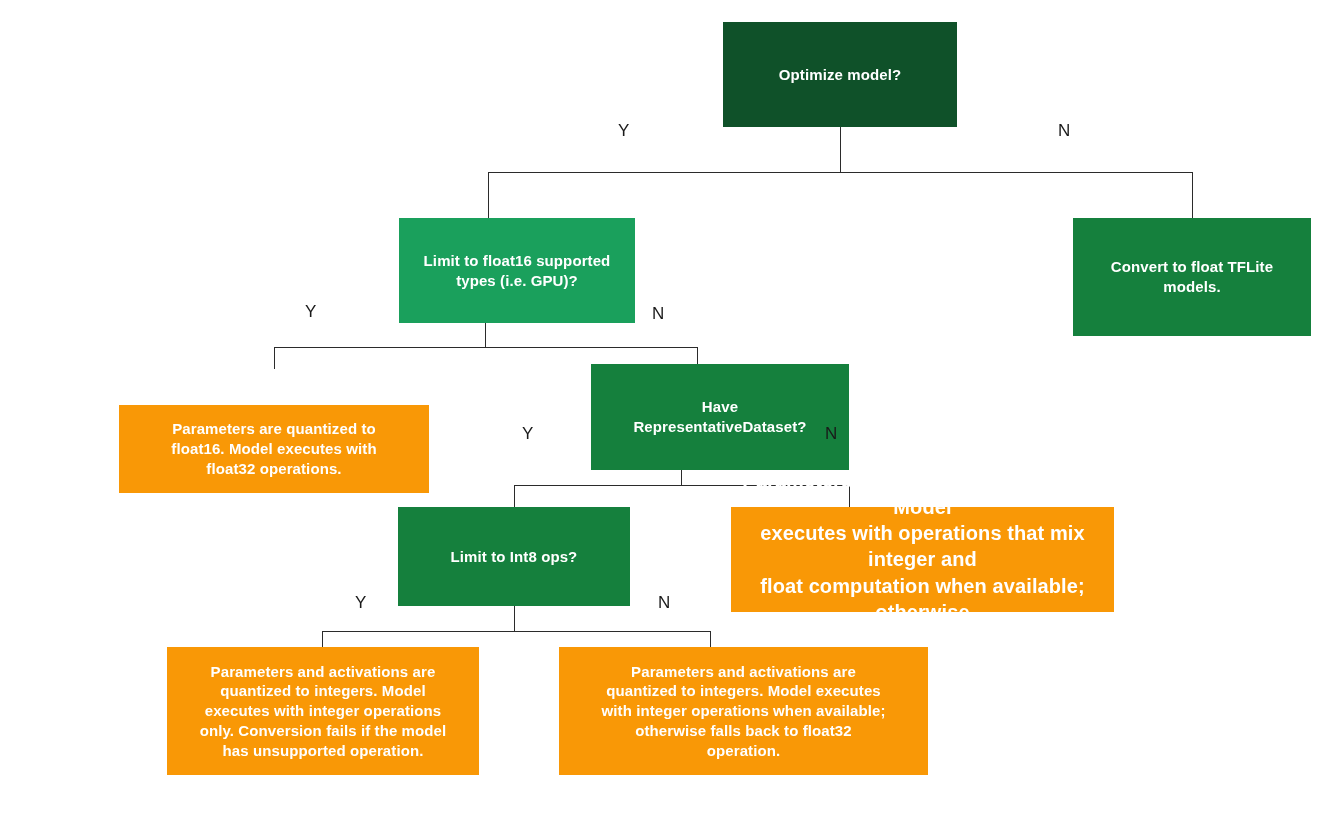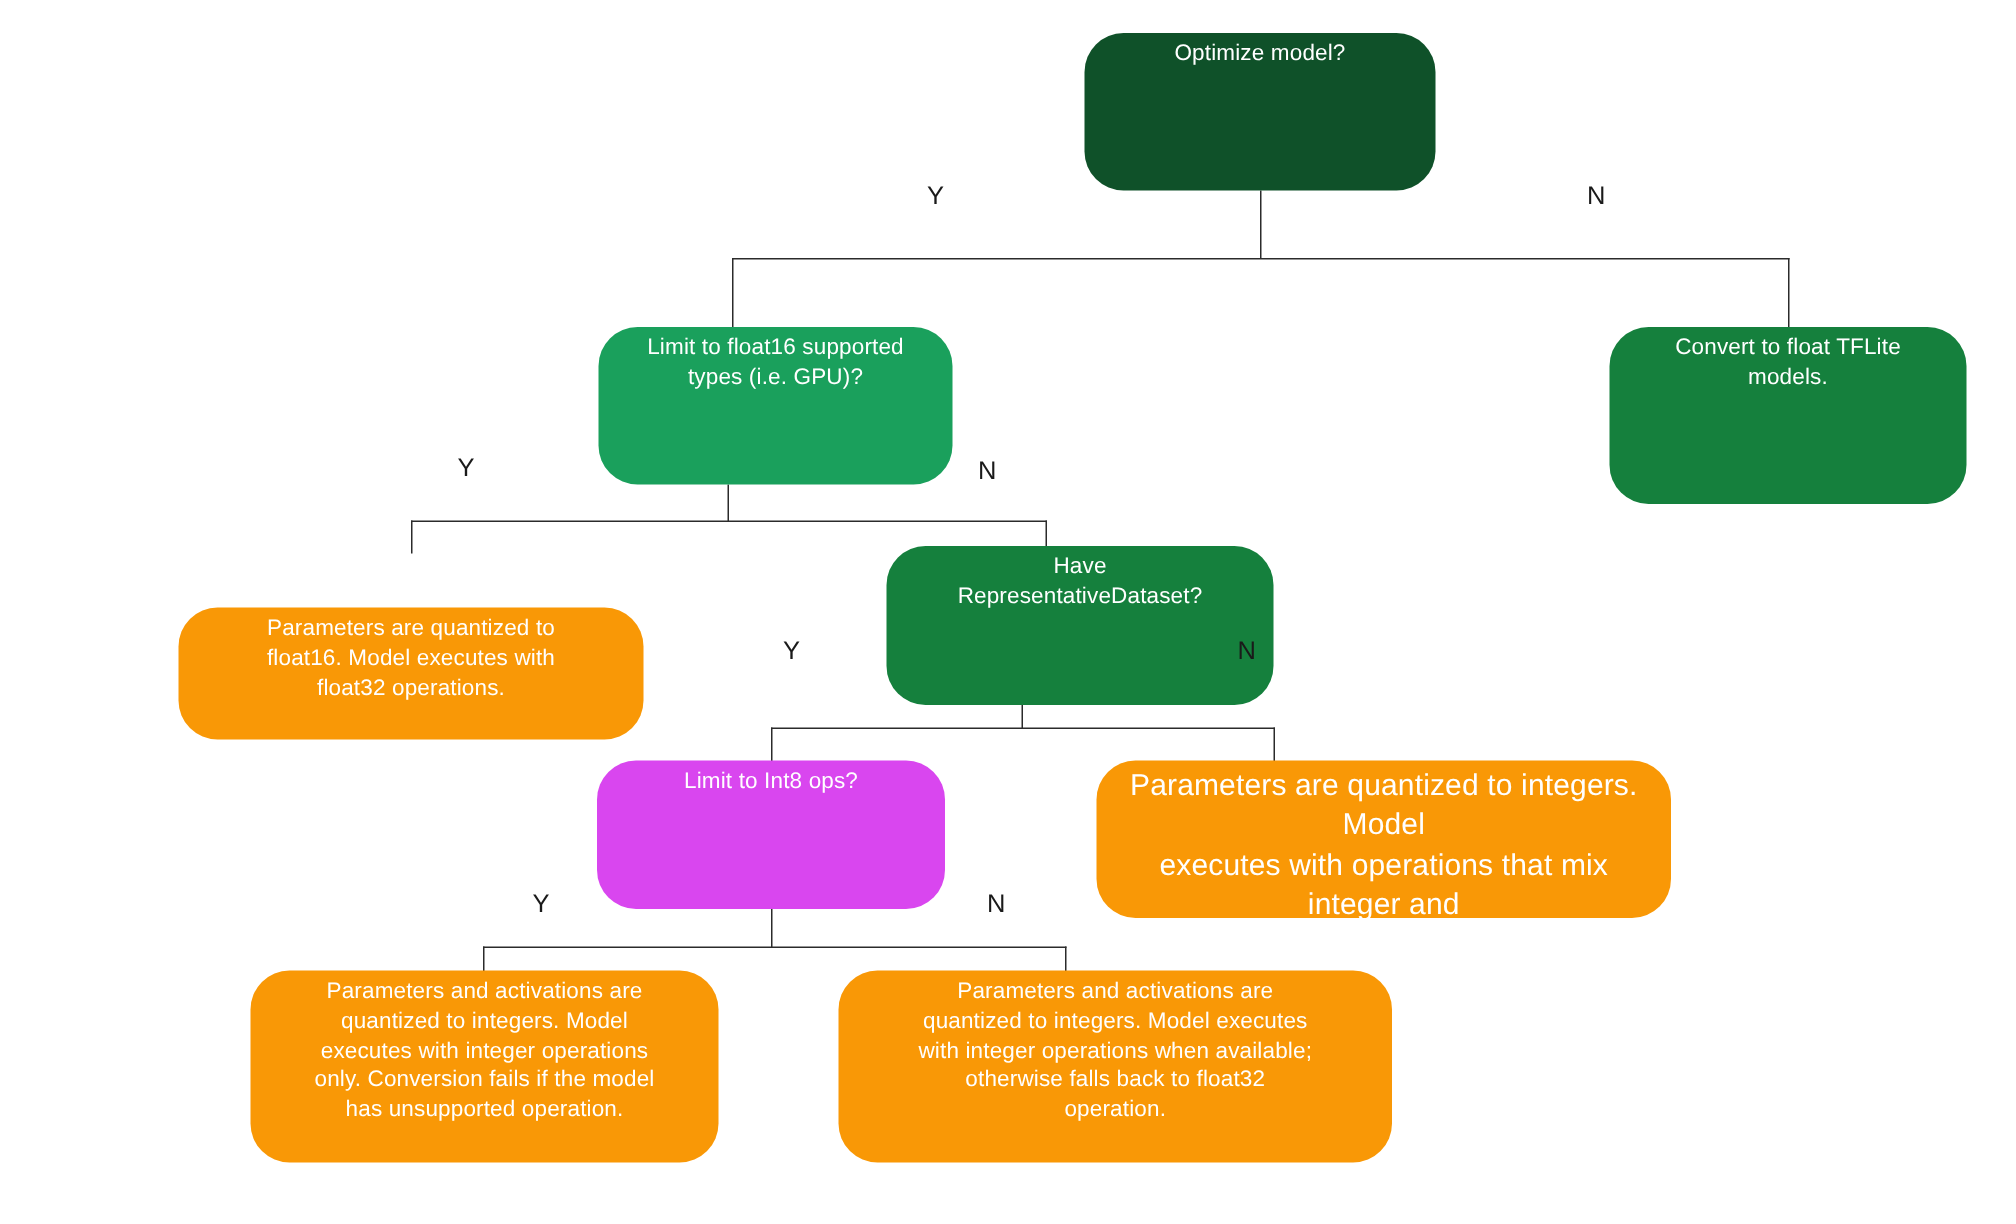--- a/index.html
+++ b/index.html
@@ -14,29 +14,28 @@
     position: relative;
     width: 1344px;
     height: 816px;
     background: #ffffff;
     overflow: hidden;
   }
   .node {
     position: absolute;
     box-sizing: border-box;
     display: flex;
-    align-items: flex-start;
+    align-items: center;
     justify-content: center;
     text-align: center;
     color: #ffffff;
-    font-weight: normal;
+    font-weight: bold;
     line-height: 1.32;
     padding: 4px 10px;
     letter-spacing: 0.1px;
-    border-radius: 26px;
   }
   .node-text {
     display: block;
     width: 100%;
     white-space: pre-line;
   }
   .edge-label {
     position: absolute;
     color: #1a1a1a;
     font-size: 17px;
@@ -91,21 +90,21 @@
       </div>
       <div class="node" style="left: 119px; top: 364px; width: 310px; height: 88px; background: rgb(249, 152, 6); font-size: 15px; margin-top: 41px;">
         <span class="node-text">Parameters are quantized to
 float16. Model executes with
 float32 operations.</span>
       </div>
       <div class="node" style="left: 551px; top: 364px; width: 258px; height: 106px; background: rgb(21, 128, 61); font-size: 15px; margin-left: 40px;">
         <span class="node-text">Have
 RepresentativeDataset?</span>
       </div>
-      <div class="node" style="left: 398px; top: 507px; width: 232px; height: 99px; background: #d946ef; font-size: 15px;">
+      <div class="node" style="left: 398px; top: 507px; width: 232px; height: 99px; background: #15803d; font-size: 15px;">
         <span class="node-text">Limit to Int8 ops?</span>
       </div>
       <div class="node" style="left: 731px; top: 507px; width: 383px; height: 105px; background: rgb(249, 152, 6); font-size: 20px;">
         <span class="node-text">Parameters are quantized to integers. Model
 executes with operations that mix integer and
 float computation when available; otherwise
 falls back to float32 operation.</span>
       </div>
       <div class="node" style="left: 167px; top: 647px; width: 312px; height: 128px; background: rgb(249, 152, 6); font-size: 15px;">
         <span class="node-text">Parameters and activations are

